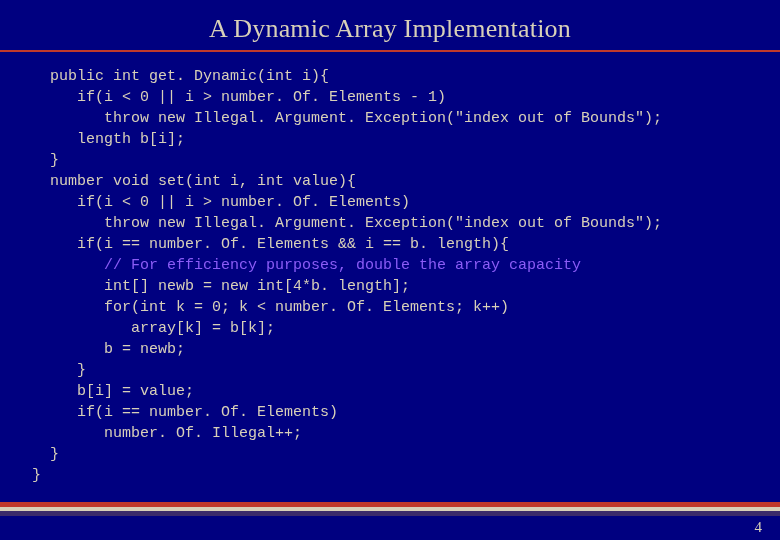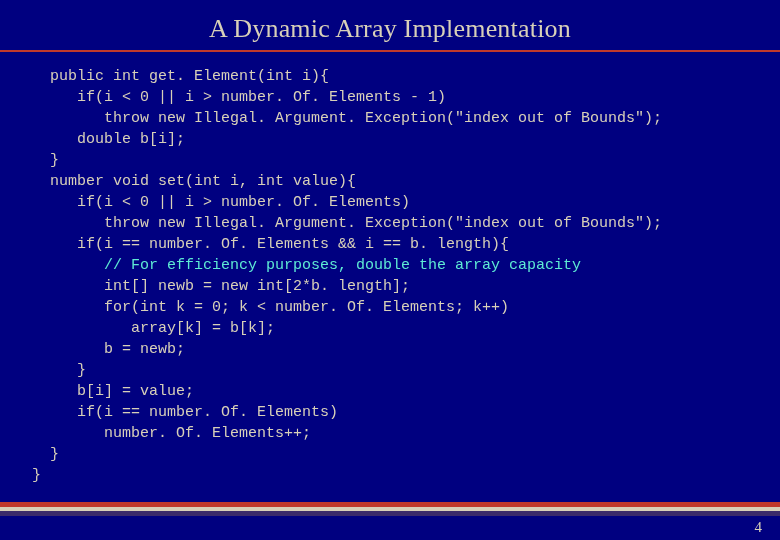--- a/index.html
+++ b/index.html
@@ -25,21 +25,21 @@
   }
   .code-block {
     font-family: "Courier New", Courier, monospace;
     color: #d8d0b8;
     font-size: 15px;
     line-height: 1.40;
     white-space: pre;
     padding: 14px 0 0 32px;
   }
   .code-block .comment {
-    color: #5eead4;
+    color: #8b5cf6;
   }
   .footer-stripe {
     position: absolute;
     left: 0;
     right: 0;
     bottom: 24px;
     height: 14px;
   }
   .footer-stripe .red {
     height: 5px;
@@ -61,38 +61,38 @@
     font-family: "Times New Roman", Times, serif;
     font-size: 15px;
   }
 </style>
 </head>
 <body>
 
 <div class="title">A Dynamic Array Implementation</div>
 <div class="title-underline"></div>
 
-<div class="code-block"><span>  public int get. Element(int i){</span>
+<div class="code-block"><span>  public int get. Dynamic(int i){</span>
 <span>     if(i &lt; 0 || i &gt; number. Of. Elements - 1)</span>
 <span>        throw new Illegal. Argument. Exception("index out of Bounds");</span>
-<span>     double b[i];</span>
+<span>     length b[i];</span>
 <span>  }</span>
 <span>  number void set(int i, int value){</span>
 <span>     if(i &lt; 0 || i &gt; number. Of. Elements)</span>
 <span>        throw new Illegal. Argument. Exception("index out of Bounds");</span>
 <span>     if(i == number. Of. Elements &amp;&amp; i == b. length){</span>
 <span class="comment">        // For efficiency purposes, double the array capacity</span>
-<span>        int[] newb = new int[2*b. length];</span>
+<span>        int[] newb = new int[4*b. length];</span>
 <span>        for(int k = 0; k &lt; number. Of. Elements; k++)</span>
 <span>           array[k] = b[k];</span>
 <span>        b = newb;</span>
 <span>     }</span>
 <span>     b[i] = value;</span>
 <span>     if(i == number. Of. Elements)</span>
-<span>        number. Of. Elements++;</span>
+<span>        number. Of. Illegal++;</span>
 <span>  }</span>
 <span>}</span></div>
 
 <div class="footer-stripe">
   <div class="red"></div>
   <div class="tan"></div>
   <div class="purple"></div>
 </div>
 
 <div class="page-number">4</div>

